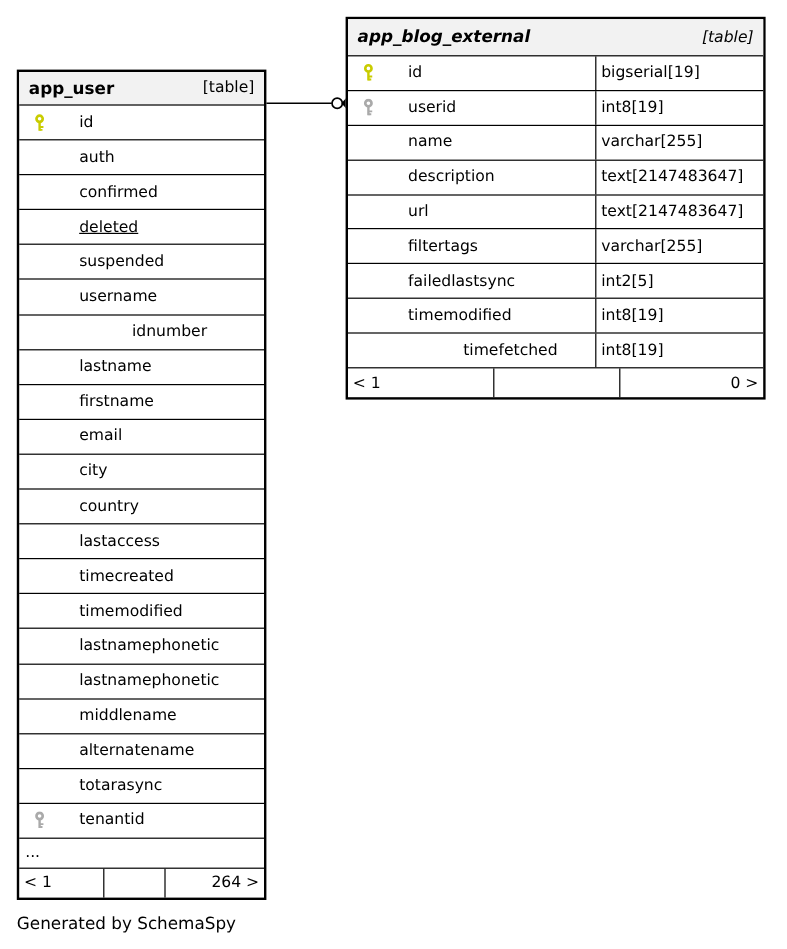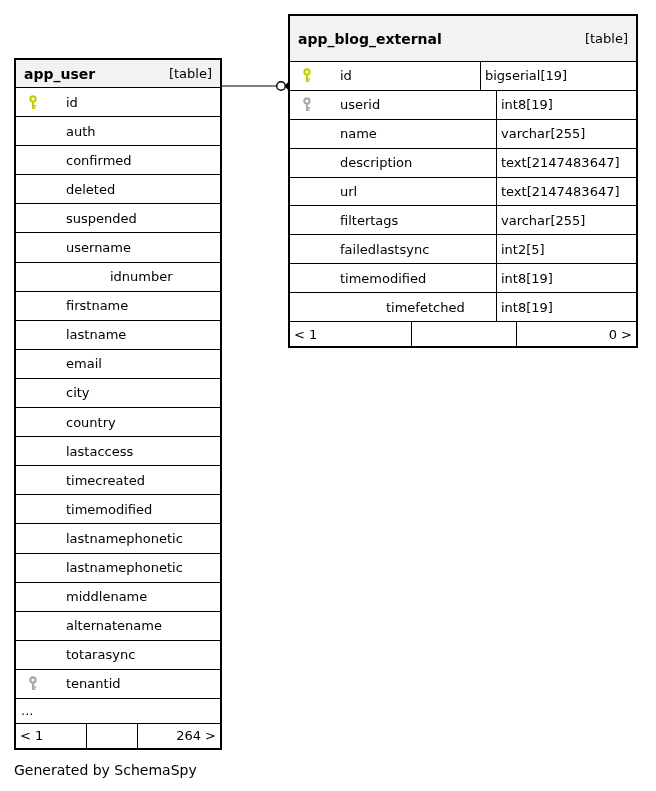--- a/index.html
+++ b/index.html
@@ -57,43 +57,43 @@
         <span class="colname">id</span>
       </div>
       <div class="row" style="height: 29.1px;">
         <span class="keycell"></span>
         <span class="colname">auth</span>
       </div>
       <div class="row" style="height: 29.1px;">
         <span class="keycell"></span>
         <span class="colname">confirmed</span>
       </div>
-      <div class="row" style="height: 29.1px;">
+      <div class="row" style="height: 29.1px; text-decoration: underline;">
         <span class="keycell"></span>
         <span class="colname">deleted</span>
       </div>
       <div class="row" style="height: 29.1px;">
         <span class="keycell"></span>
         <span class="colname">suspended</span>
       </div>
       <div class="row" style="height: 29.1px;">
         <span class="keycell"></span>
         <span class="colname">username</span>
       </div>
       <div class="row" style="height: 29.1px; padding-left: 44px;">
         <span class="keycell"></span>
         <span class="colname">idnumber</span>
       </div>
       <div class="row" style="height: 29.1px;">
         <span class="keycell"></span>
+        <span class="colname">lastname</span>
+      </div>
+      <div class="row" style="height: 29.1px;">
+        <span class="keycell"></span>
         <span class="colname">firstname</span>
-      </div>
-      <div class="row" style="height: 29.1px;">
-        <span class="keycell"></span>
-        <span class="colname">lastname</span>
       </div>
       <div class="row" style="height: 29.1px;">
         <span class="keycell"></span>
         <span class="colname">email</span>
       </div>
       <div class="row" style="height: 29.1px;">
         <span class="keycell"></span>
         <span class="colname">city</span>
       </div>
       <div class="row" style="height: 29.1px;">
@@ -145,35 +145,35 @@
       </div>
       <div class="ellrow" style="height: 25px;">...</div>
       <div class="tfoot" style="height: 24px;">
         <span class="fcell" style="width:71px">&lt; 1</span>
         <span class="fcell" style="width:51px"></span>
         <span class="fcell last">264 &gt;</span>
       </div>
     </div>
 
   <div class="etable" style="left: 288px; top: 14px; width: 350px;">
-      <div class="thead" style="height: 46px;">
+      <div class="thead" style="height: 31px; font-style: italic;">
         <span class="tname">app_blog_external</span>
         <span class="tbadge">[table]</span>
       </div>
       <div class="row" style="height: 28.9px;">
         <span class="keycell">
           <svg width="10" height="15" viewBox="0 0 10 15">
             <circle cx="5" cy="4" r="2.6" fill="none" stroke="#c9cc00" stroke-width="2.2"></circle>
             <line x1="5" y1="6.5" x2="5" y2="14" stroke="#c9cc00" stroke-width="2"></line>
             <line x1="5" y1="10.8" x2="8.2" y2="10.8" stroke="#c9cc00" stroke-width="1.6"></line>
             <line x1="5" y1="13.2" x2="7.4" y2="13.2" stroke="#c9cc00" stroke-width="1.6"></line>
           </svg>
         </span>
         <span class="colname">id</span>
-        <span class="coltype" style="width:156px">bigserial[19]</span>
+        <span class="coltype" style="width:140px">bigserial[19]</span>
       </div>
       <div class="row" style="height: 28.9px;">
         <span class="keycell">
           <svg width="10" height="15" viewBox="0 0 10 15">
             <circle cx="5" cy="4" r="2.6" fill="none" stroke="#aaaaaa" stroke-width="2.2"></circle>
             <line x1="5" y1="6.5" x2="5" y2="14" stroke="#aaaaaa" stroke-width="2"></line>
             <line x1="5" y1="10.8" x2="8.2" y2="10.8" stroke="#aaaaaa" stroke-width="1.6"></line>
             <line x1="5" y1="13.2" x2="7.4" y2="13.2" stroke="#aaaaaa" stroke-width="1.6"></line>
           </svg>
         </span>

